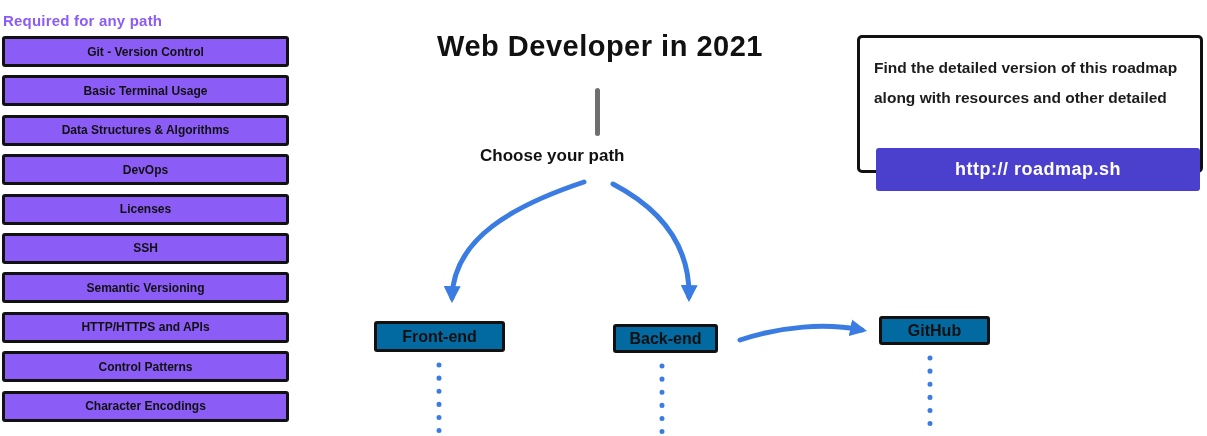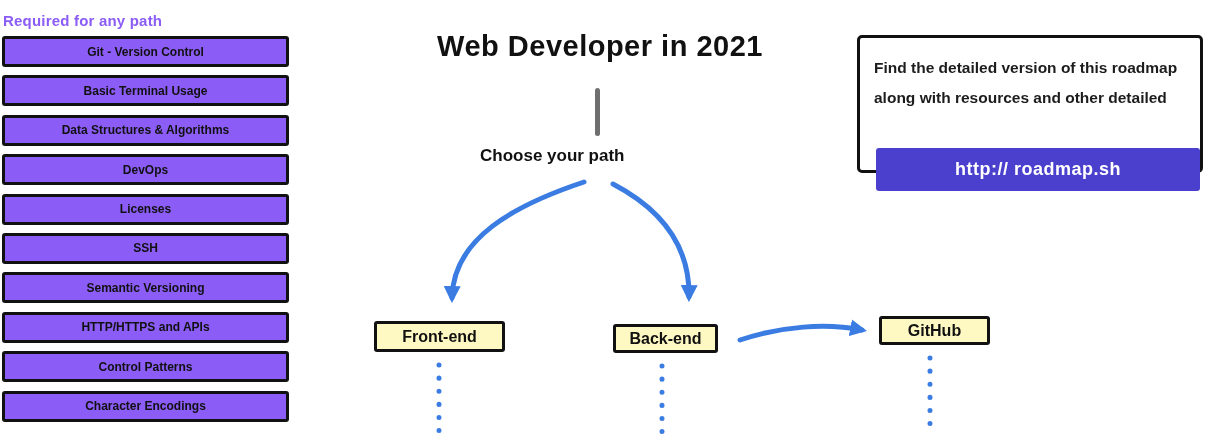--- a/index.html
+++ b/index.html
@@ -74,21 +74,21 @@
 
   .connector-layer {
     position: absolute;
     left: 0; top: 0;
     width: 1207px; height: 436px;
     pointer-events: none;
   }
 
   .path-box {
     position: absolute;
-    background: #fef9c3;
+    background: #0369a1;
     border: 3px solid #111111;
     border-radius: 3px;
     display: flex;
     align-items: center;
     justify-content: center;
     font-size: 16px;
     font-weight: bold;
     color: #111111;
     cursor: pointer;
   }

